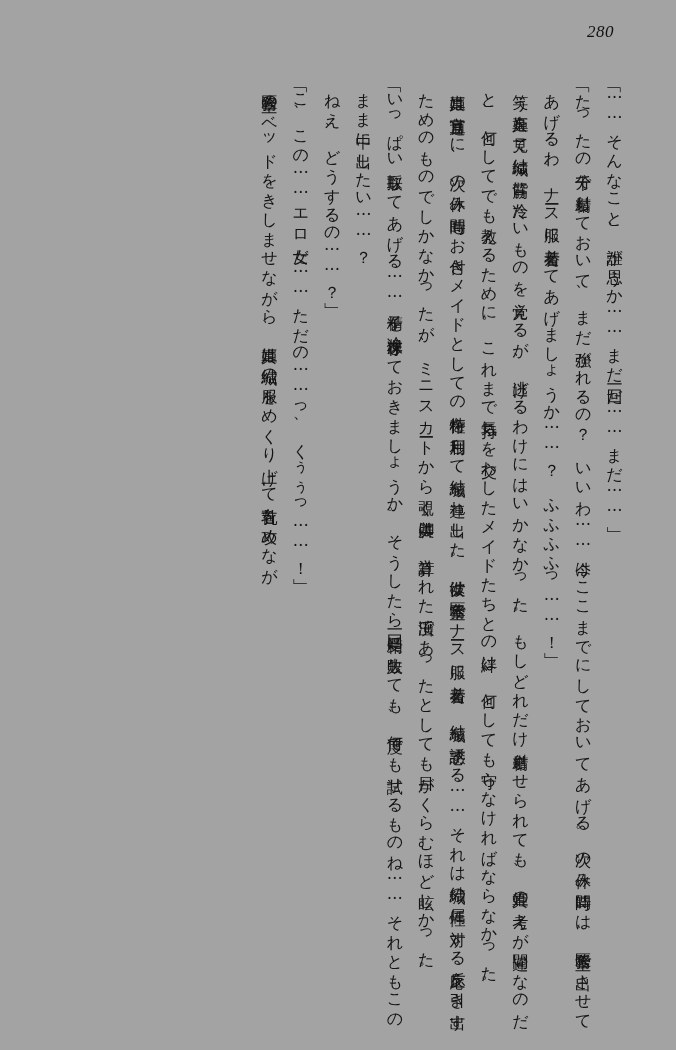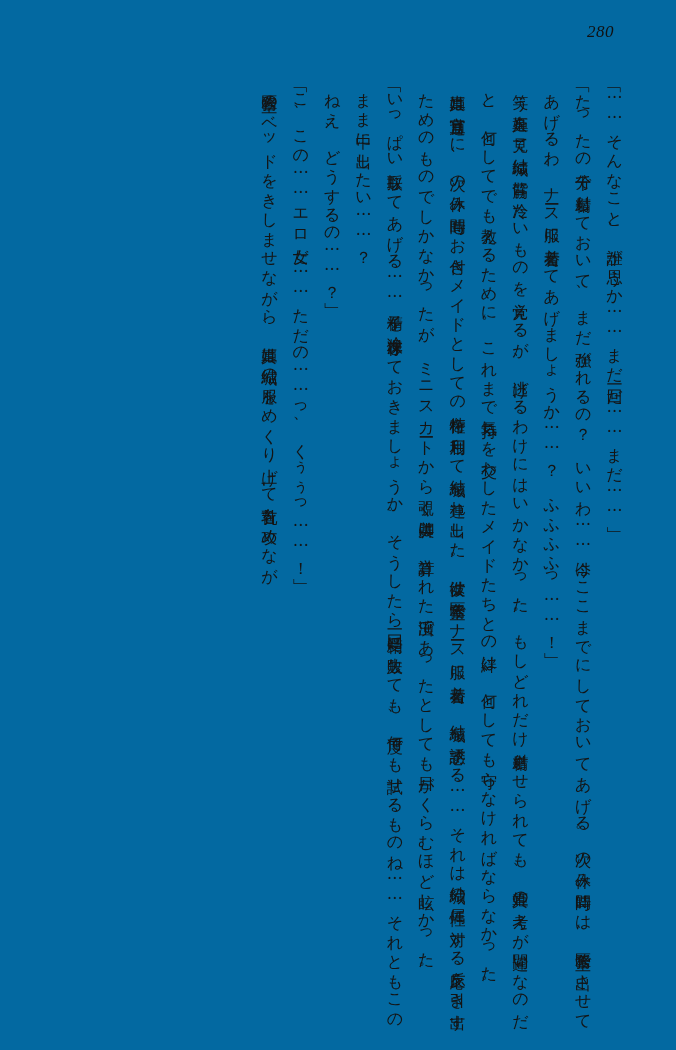--- a/index.html
+++ b/index.html
@@ -4,21 +4,21 @@
 <style>
   html, body {
     margin: 0;
     padding: 0;
     background: #ffffff;
   }
   .page {
     position: relative;
     width: 676px;
     height: 1050px;
-    background: #0369a1;
+    background: #a3a3a3;
     overflow: hidden;
     font-family: "Liberation Serif", "DejaVu Serif", serif;
     color: #1a1a1a;
   }
   .page-number {
     position: absolute;
     top: 22px;
     right: 62px;
     font-family: "Liberation Serif", "DejaVu Serif", serif;
     font-style: italic;

